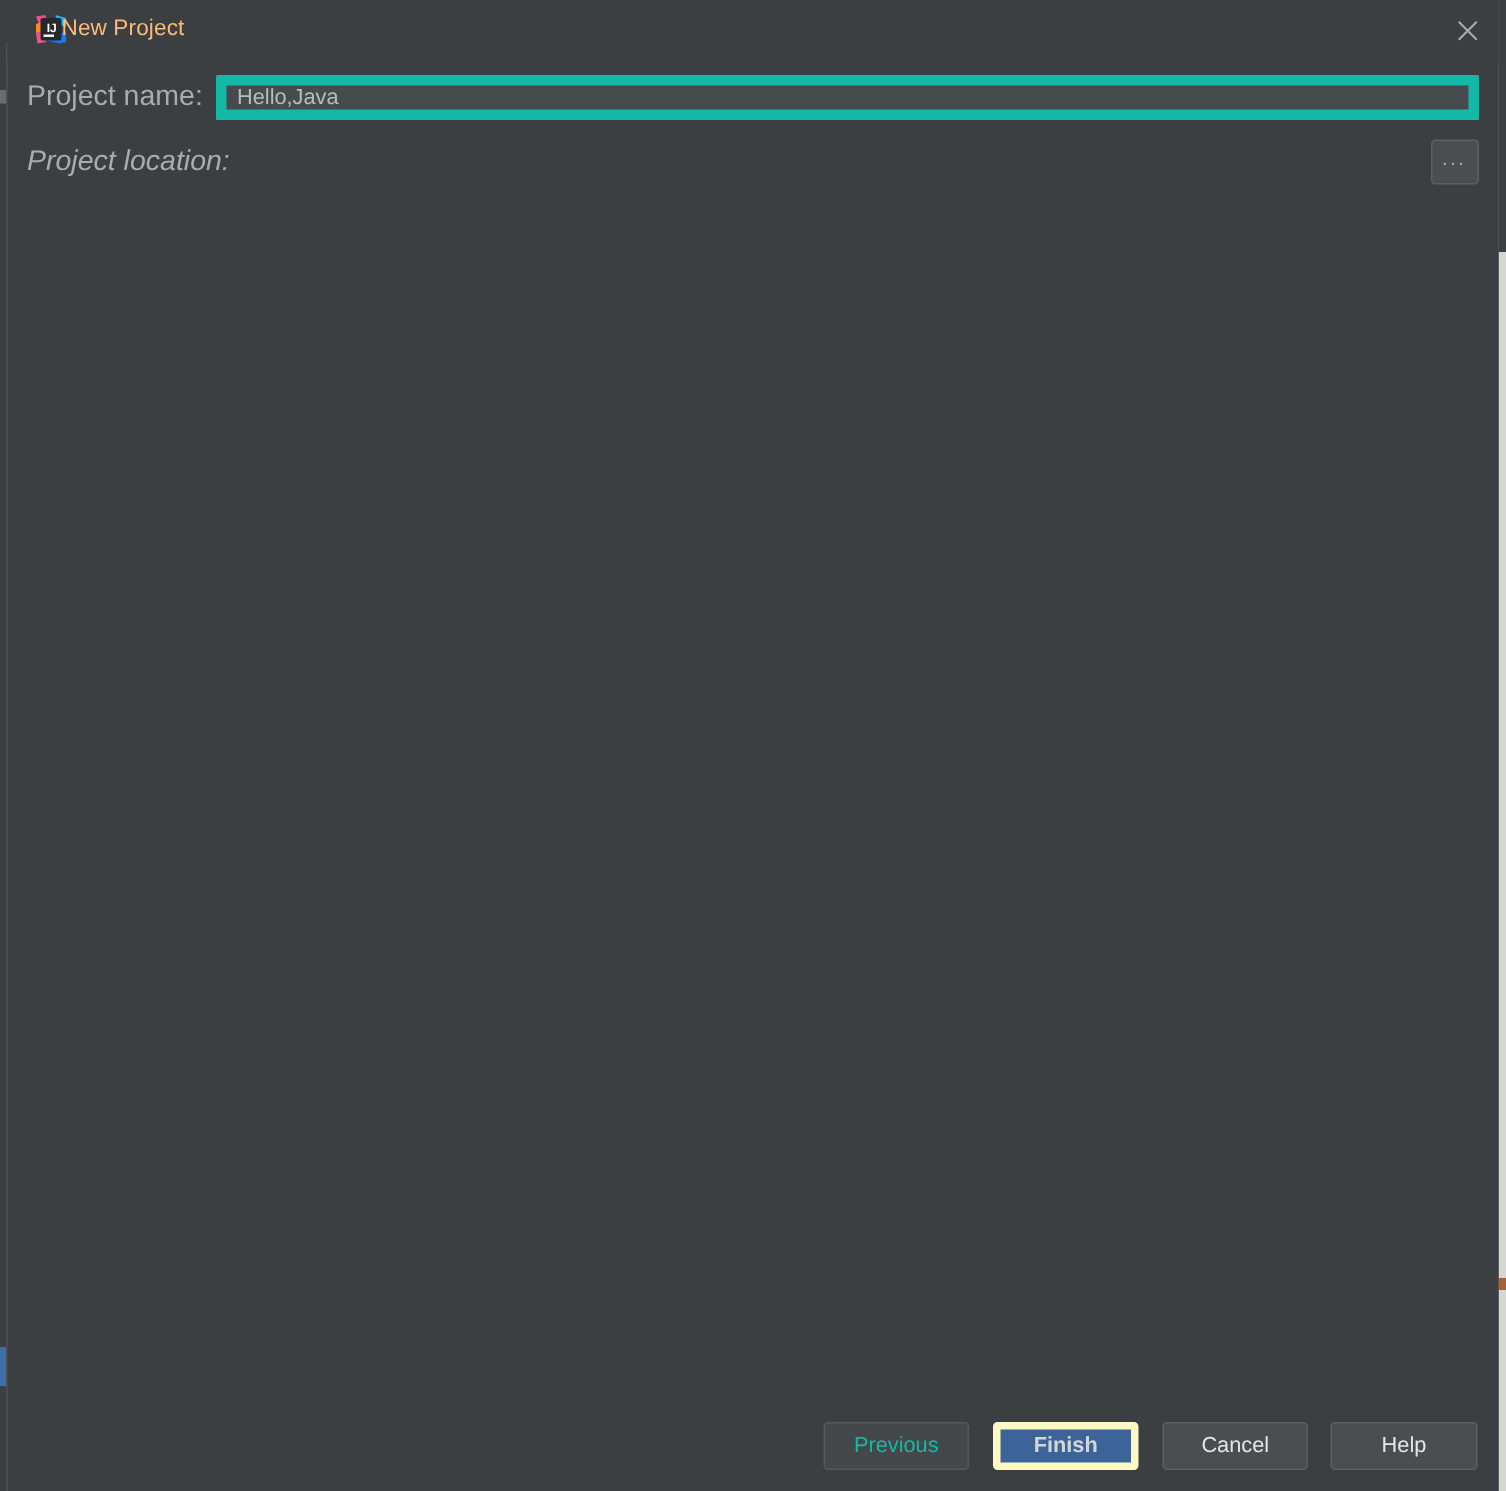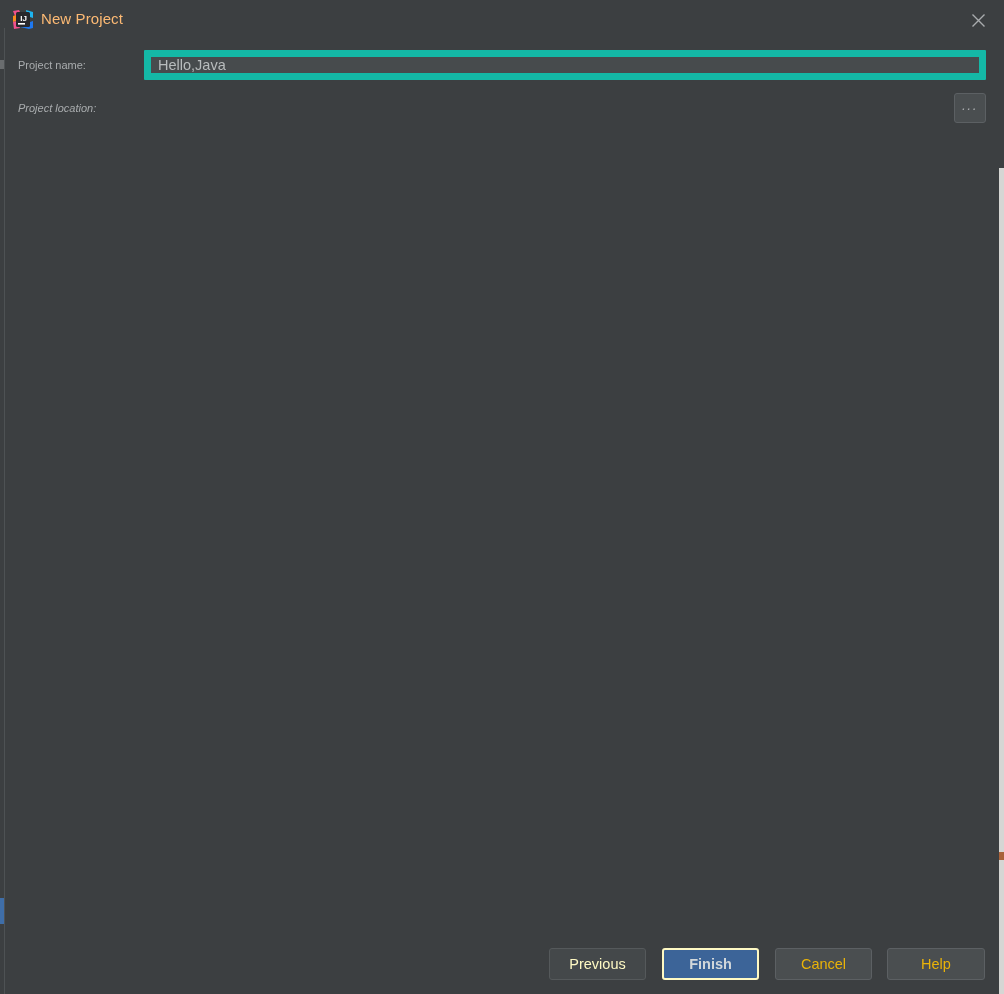--- a/index.html
+++ b/index.html
@@ -46,21 +46,21 @@
     position: absolute; left: 5px; top: 0; width: 994px; height: 994px;
     background: #3c3f41;
   }
 
   
   #titlebar {
     position: absolute; left: 0; top: 0; width: 994px; height: 40px;
     background: #3c3f41;
   }
   #app-icon {
-    position: absolute; left: 7px; top: 9px; width: 22px; height: 22px;
+    position: absolute; left: 18px; top: 9px; width: 22px; height: 22px;
   }
   #window-title {
     position: absolute; left: 36px; top: 10px;
     font-size: 15px; color: #fdba74;
     letter-spacing: 0.1px;
     white-space: nowrap;
   }
   #close-button {
     position: absolute; left: 952px; top: 4px; width: 42px; height: 32px;
     display: flex; align-items: center; justify-content: center;
@@ -72,21 +72,21 @@
   #form {
     position: absolute; left: 0; top: 40px; width: 994px; height: 900px;
   }
   .form-row {
     position: absolute; left: 0; width: 994px; height: 30px;
   }
   .field-label {
     position: absolute; left: 13px; top: 0;
     width: 130px; height: 30px;
     display: flex; align-items: center;
-    font-size: 11px; color: #a9acae;
+    font-size: 19px; color: #a9acae;
     white-space: nowrap;
   }
   .field-input {
     position: absolute;
     top: 0; height: 30px;
     background: #474b4d;
     border: 7px solid #14b8a6;
     border-radius: 1px;
     display: flex; align-items: center;
     padding: 0 7px;
@@ -118,30 +118,30 @@
     position: absolute; top: 8px; height: 32px;
     border-radius: 3px;
     display: flex; align-items: center; justify-content: center;
     font-size: 14.5px;
     cursor: pointer;
     white-space: nowrap;
   }
   .dlg-button.normal {
     background: #4a4e50;
     border: 1px solid #5c6063;
-    color: #eab308;
+    color: #e5e5e5;
   }
   .dlg-button.disabled {
     background: #44484a;
     border: 1px solid #55595b;
-    color: #fef9c3;
+    color: #14b8a6;
   }
   .dlg-button.primary {
     background: #3c6498;
-    border: 2px solid #fef9c3;
+    border: 5px solid #fef9c3;
     color: #d2d7da;
     font-weight: bold;
   }
   #btn-previous { left: 544px; width: 97px; }
   #btn-finish   { left: 657px; width: 97px; }
   #btn-cancel   { left: 770px; width: 97px; }
   #btn-help     { left: 882px; width: 98px; }
 </style>
 </head>
 <body>

